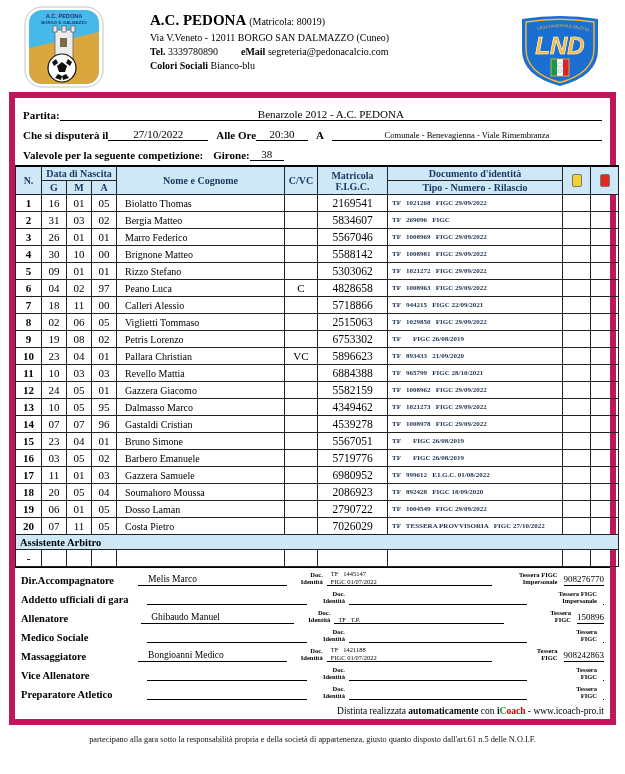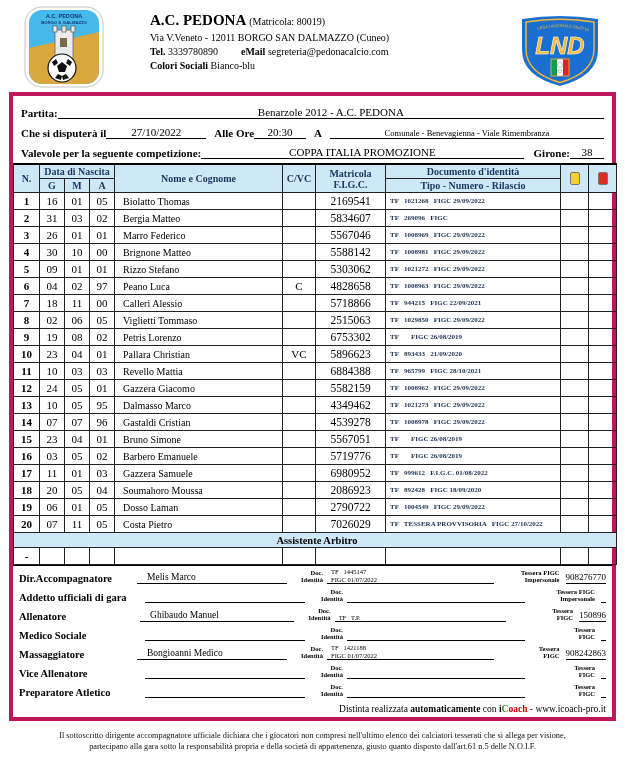--- a/index.html
+++ b/index.html
@@ -11,21 +11,21 @@
   .club-logo { position:absolute; left:24px; top:6px; }
   .lnd-logo { position:absolute; left:512px; top:12px; }
   .lh-text { position:absolute; left:150px; top:12px; width:350px; }
   .lh-name { font-size:15px; font-weight:bold; }
   .lh-name .small { font-size:10px; font-weight:normal; }
   .lh-line { font-size:10px; margin-top:3px; }
   .lh-line b { font-weight:bold;font-family:Liberation Serif, serif; }
   .lh-line .gap { display:inline-block; width:18px; }
 
   
-  .box { margin:0 9px; border:4px solid #be185d; background:#fff; }
+  .box { margin:0 9px; border:6px solid #be185d; background:#fff; }
 
   
   .match { padding:3px 8px 4px 8px; }
   .m-row { display:flex; align-items:flex-end; height:20px; font-size:11px; }
   .m-label { font-weight:bold; white-space:nowrap; }
   .m-val { border-bottom:1px solid #000; text-align:center; white-space:nowrap; padding:0 4px; }
   .m-flex { flex:1; }
   .m-venue { font-size:8.5px; }
 
   
@@ -33,21 +33,21 @@
   table.roster td, table.roster th { border:1px solid #222; overflow:hidden; }
   table.roster th { background:#cfe8f8; color:#17375e; font-size:10px; line-height:1.1; padding:1px 0; }
   .th-big { font-size:11px; }
   .th-sub { font-size:10px; }
   tr.p-row { height:17px; }
   tr.p-row td { font-size:11px; text-align:center; }
   td.c-n { font-weight:bold; }
   td.c-name { text-align:left !important; padding-left:8px; font-size:10px !important; }
   td.c-matr { font-size:11.5px !important; }
   td.c-doc { text-align:left !important; padding-left:4px; font-size:7px !important; color:#1a3050; white-space:pre; font-weight:bold; }
-  tr.section-row td { background:#cfe8f8; font-weight:bold; font-size:10.5px; text-align:center; padding:1px 0 1px 4px; height:15px; }
+  tr.section-row td { background:#cfe8f8; font-weight:bold; font-size:10.5px; text-align:left; padding:1px 0 1px 4px; height:15px; }
   .card { display:inline-block; width:10px; height:13px; border-radius:2px; border:1px solid #777; vertical-align:middle; }
 
   
   .officials { border-top:1px solid #000; padding:2px 6px 0 6px; }
   .off-row { display:flex; align-items:flex-end; height:19px; padding-bottom:3px; }
   .off-label { width:126px; font-weight:bold; font-size:10.5px; line-height:1; }
   .off-name { width:160px; border-bottom:1px solid #000; font-size:9.5px; line-height:1; padding:0 0 1px 10px; white-space:nowrap; }
   .doc-label { width:42px; font-size:6.5px; font-weight:bold; text-align:right; padding-right:4px; line-height:1.05; }
   .off-doc { width:178px; border-bottom:1px solid #000; font-size:6.5px; line-height:1.15; padding-left:4px; white-space:pre; min-height:8px; }
   .tess-label { width:76px; font-size:6.5px; font-weight:bold; text-align:right; padding-right:6px; line-height:1.05; }
@@ -135,21 +135,20 @@
       <div class="m-row">
         <span class="m-label">Che si disputerà il</span>
         <span class="m-val" style="width:100px">27/10/2022</span>
         <span class="m-label" style="padding-left:8px">Alle Ore</span>
         <span class="m-val" style="width:52px">20:30</span>
         <span class="m-label" style="padding:0 8px">A</span>
         <span class="m-val m-flex m-venue">Comunale - Benevagienna - Viale Rimembranza</span>
       </div>
       <div class="m-row">
         <span class="m-label">Valevole per la seguente competizione:</span>
-        <span class="m-val m-flex">COPPA ITALIA PROMOZIONE</span>
         <span class="m-label" style="padding-left:10px">Girone:</span>
         <span class="m-val" style="width:34px">38</span>
       </div>
     </div>
 
     <table class="roster">
       <colgroup>
         <col style="width:26px">
           <col style="width:25px">
           <col style="width:25px">
@@ -541,17 +540,16 @@
           <div class="off-tess"></div>
         </div>
       </div>
 
     <div class="distinta">
       <span>Distinta realizzata </span><b>automaticamente</b><span> con </span><span class="brand-i">i</span><span class="brand-c">C</span><span class="brand-r">oach</span><span> - www.icoach-pro.it</span>
     </div>
   </div>
 
   <div class="footer">
-    <div>Il sottoscritto dirigente accompagnatore ufficiale dichiara che i giocatori non compresi nell'ultimo elenco dei calciatori tesserati che si allega per visione,</div>
     <div>partecipano alla gara sotto la responsabilità propria e della società di appartenenza, giusto quanto disposto dall'art.61 n.5 delle N.O.I.F.</div>
   </div>
 
 </div>
 
 </body></html>

